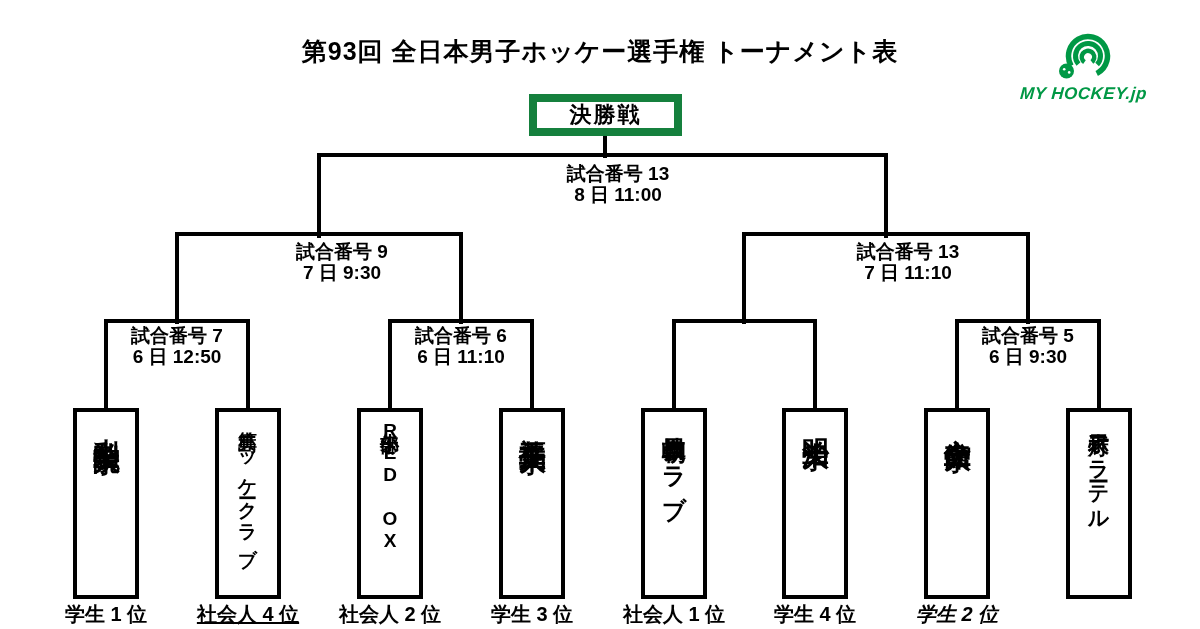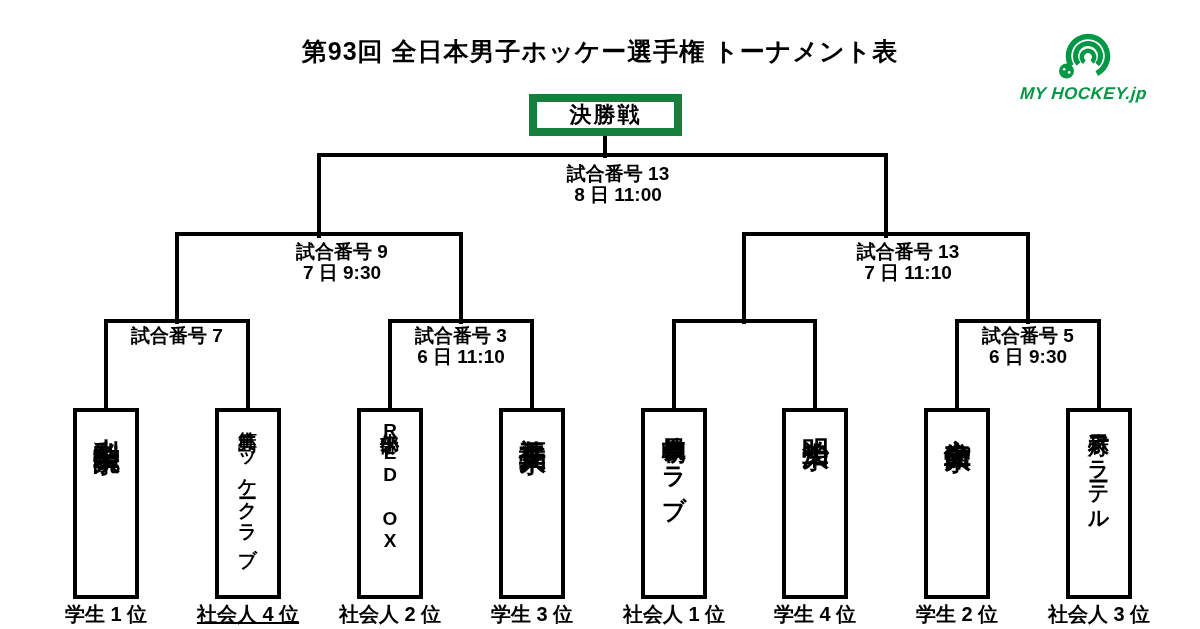--- a/index.html
+++ b/index.html
@@ -37,21 +37,21 @@
          font-size:27px;line-height:1;letter-spacing:2px;padding-top:5px;}
   .fit7 .tname{font-size:24px;letter-spacing:1px;}
   .fit8 .tname{font-size:21px;letter-spacing:1px;}
   .fit9 .tname{font-size:19px;letter-spacing:1px;}
   .t0{left:73px;}  .t1{left:215px;} .t2{left:357px;} .t3{left:499px;}
   .t4{left:641px;} .t5{left:782px;} .t6{left:924px;} .t7{left:1066px;}
   
   .seed{position:absolute;top:580px;width:170px;text-align:center;
         font-weight:bold;font-size:20px;white-space:nowrap;}
   .s0{left:21px;}  .s1{left:163px;text-decoration:underline;} .s2{left:305px;} .s3{left:447px;}
-  .s4{left:589px;} .s5{left:730px;} .s6{left:872px;} .s7{left:1014px;}
+  .s4{left:589px;} .s5{left:730px;} .s6{left:872px;font-style:italic;} .s7{left:1014px;}
 </style>
 </head>
 <body>
 
 <div id="stage">
 
   <div class="title">第93回 全日本男子ホッケー選手権 トーナメント表</div>
 
   <div class="logo">
     <svg width="66" height="50" viewBox="0 0 66 50">
@@ -87,23 +87,24 @@
   <div class="match m9">
     <div>試合番号 9</div>
     <div>7 日 9:30</div>
   </div>
   <div class="match m10">
     <div>試合番号 13</div>
     <div>7 日 11:10</div>
   </div>
   <div class="match m7">
     <div>試合番号 7</div>
+    <div>6 日 12:50</div>
   </div>
   <div class="match m6">
-    <div>試合番号 3</div>
+    <div>試合番号 6</div>
     <div>6 日 11:10</div>
   </div>
   <div class="match m5">
     <div>試合番号 5</div>
     <div>6 日 9:30</div>
   </div>
 
   <div class="team t0">
     <span class="tname">山梨学院大学</span>
   </div>
@@ -129,15 +130,14 @@
     <span class="tname">表示灯フラーテル</span>
   </div>
 
   <div class="seed s0">学生 1 位</div>
   <div class="seed s1">社会人 4 位</div>
   <div class="seed s2">社会人 2 位</div>
   <div class="seed s3">学生 3 位</div>
   <div class="seed s4">社会人 1 位</div>
   <div class="seed s5">学生 4 位</div>
   <div class="seed s6">学生 2 位</div>
-  <div class="seed s7">社会人 3 位</div>
 
 </div>
 
 </body></html>

